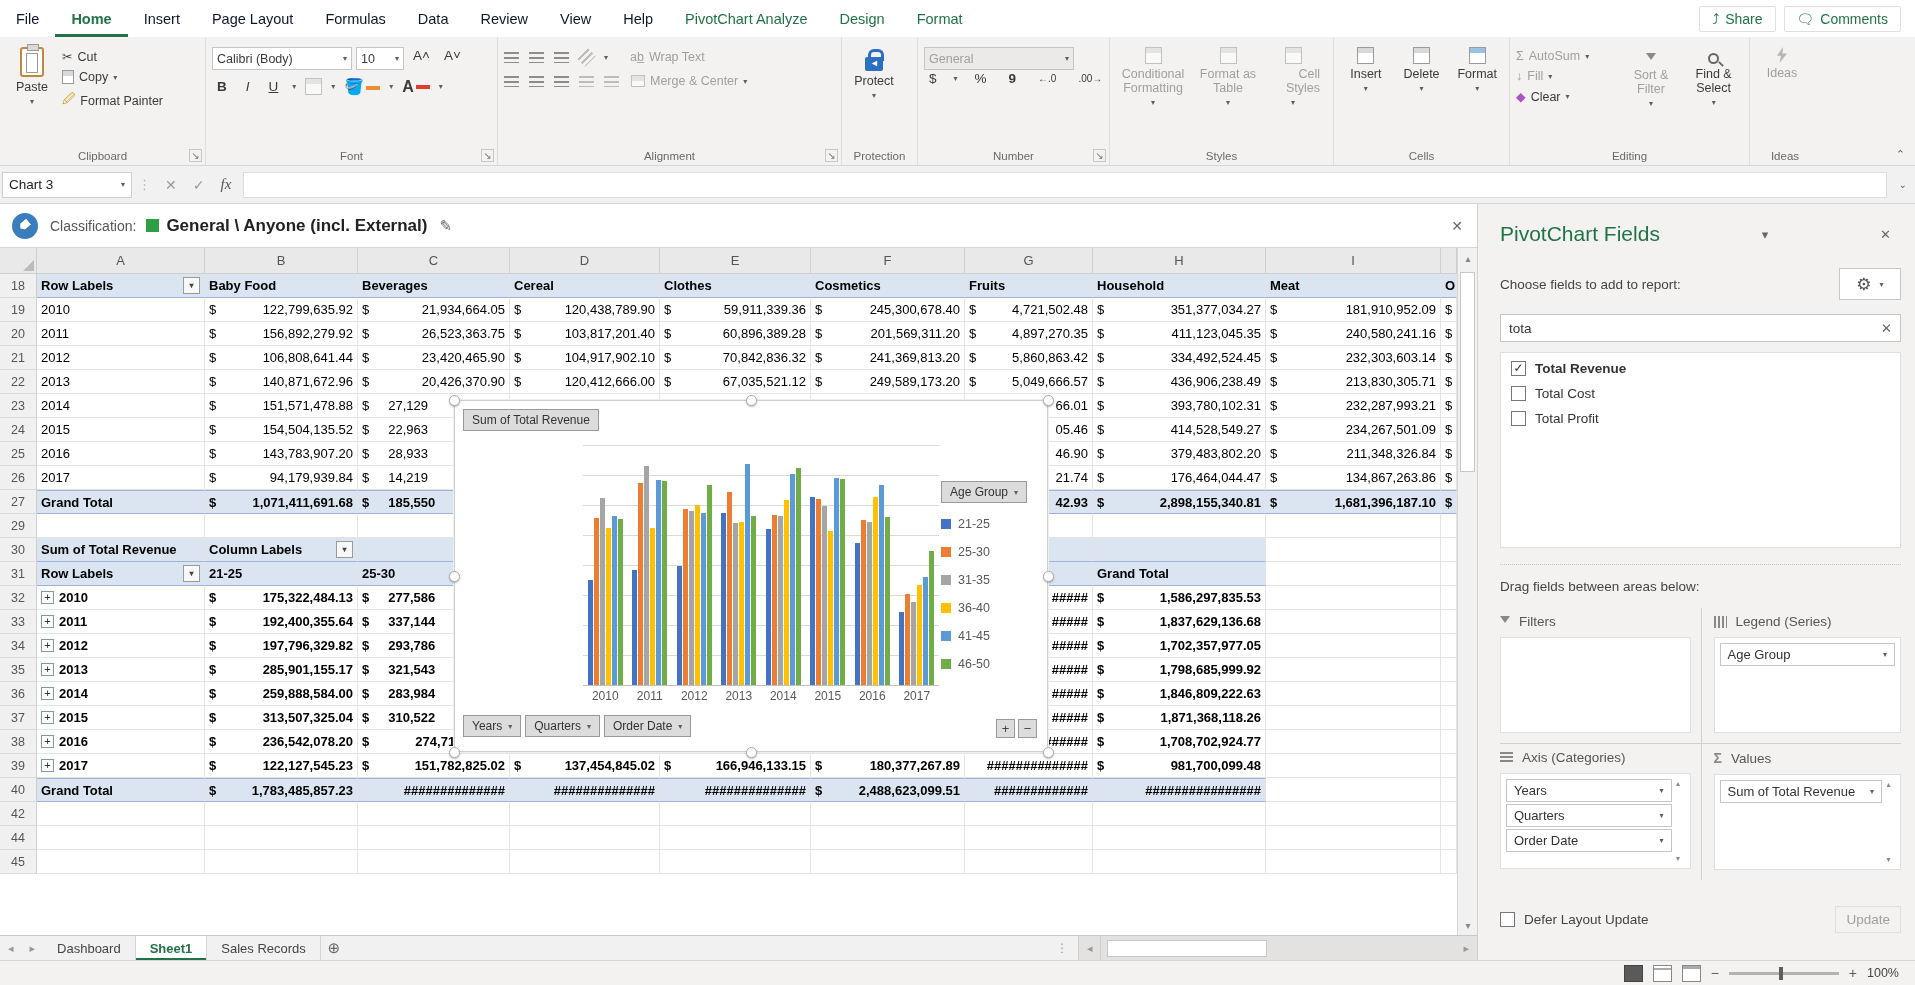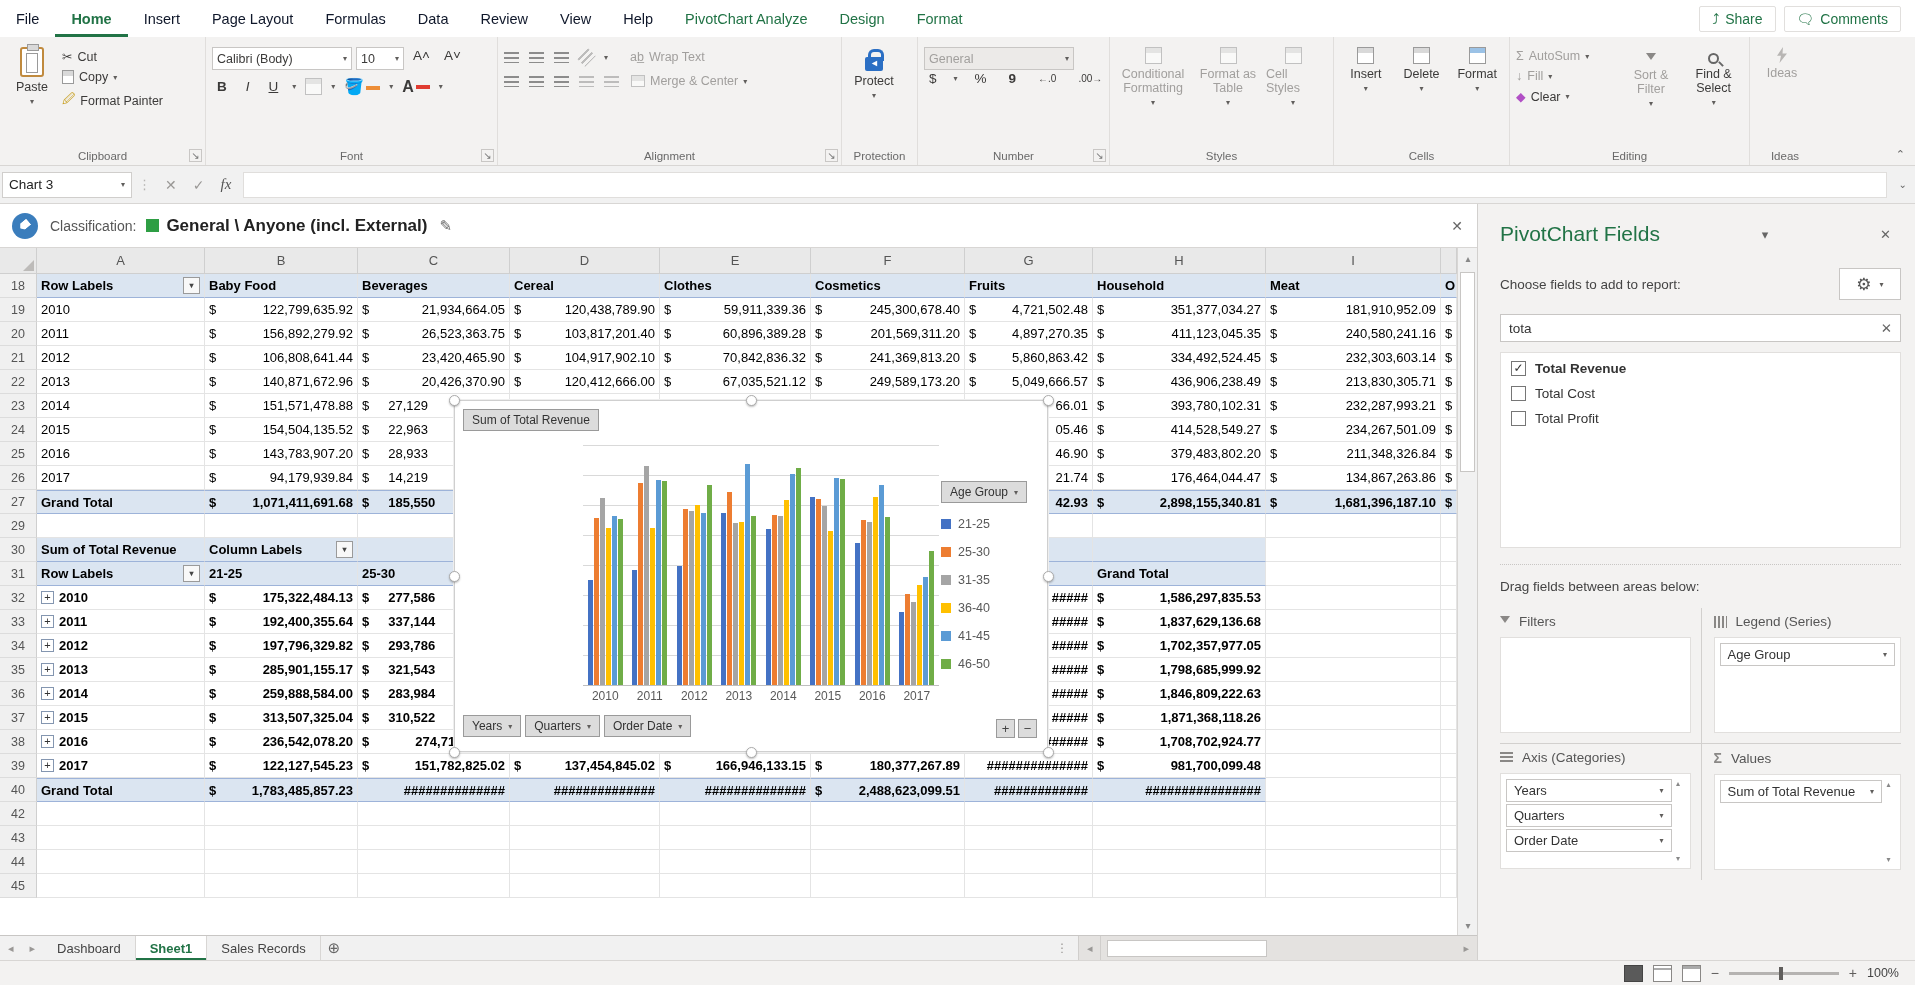--- a/index.html
+++ b/index.html
@@ -314,21 +314,21 @@
         <span style="text-align:center">Conditional Formatting</span>
         <span class="chev dis">▾</span>
       </div>
     <div class="bigbtn dis" style="width:68px">
         <span class="sq-ic"></span>
         <span style="text-align:center">Format as Table</span>
         <span class="chev dis">▾</span>
       </div>
     <div class="bigbtn dis" style="width:54px">
         <span class="sq-ic"></span>
-        <span style="text-align:left">Cell Styles</span>
+        <span style="text-align:right">Cell Styles</span>
         <span class="chev dis">▾</span>
       </div>
     <span class="glabel">Styles</span>
   </div>
 
   <div class="rgroup" style="width:176px">
     <div class="bigbtn">
         <span class="sq-ic on"></span>
         <span>Insert</span>
         <span class="chev">▾</span>
@@ -1094,33 +1094,20 @@
           <span class="num">#############</span>
         </div>
         <div class="cell g b" style="width: 173px;">
           <span class="num">################</span>
         </div>
         <div class="cell" style="width: 175px;"></div>
         <div class="cell" style="width: 16px;"></div>
       </div>
       <div class="grow">
         <div class="rownum">42</div>
-        <div class="cell" style="width: 168px;"></div>
-        <div class="cell" style="width: 153px;"></div>
-        <div class="cell" style="width: 152px;"></div>
-        <div class="cell" style="width: 150px;"></div>
-        <div class="cell" style="width: 151px;"></div>
-        <div class="cell" style="width: 154px;"></div>
-        <div class="cell" style="width: 128px;"></div>
-        <div class="cell" style="width: 173px;"></div>
-        <div class="cell" style="width: 175px;"></div>
-        <div class="cell" style="width: 16px;"></div>
-      </div>
-      <div class="grow">
-        <div class="rownum">43</div>
         <div class="cell" style="width: 168px;"></div>
         <div class="cell" style="width: 153px;"></div>
         <div class="cell" style="width: 152px;"></div>
         <div class="cell" style="width: 150px;"></div>
         <div class="cell" style="width: 151px;"></div>
         <div class="cell" style="width: 154px;"></div>
         <div class="cell" style="width: 128px;"></div>
         <div class="cell" style="width: 173px;"></div>
         <div class="cell" style="width: 175px;"></div>
         <div class="cell" style="width: 16px;"></div>
@@ -1401,20 +1388,27 @@
               <span class="chev">▾</span>
             </div>
           </div>
         <div class="qscroll">
             <span>▴</span>
             <span>▾</span>
           </div>
       </div>
     </div>
   </div>
+  <div id="p-bottom">
+    <div id="p-defer">
+        <span class="cbx"></span>
+        <span>Defer Layout Update</span>
+      </div>
+    <div id="p-update">Update</div>
+  </div>
 </div>
 
 <div id="tabrow">
   <span class="tnav">◂</span>
   <span class="tnav">▸</span>
   <div id="stabs" style="display:flex">
       <div class="stab">Dashboard</div>
       <div class="stab active">Sheet1</div>
       <div class="stab">Sales Records</div>
     </div>

